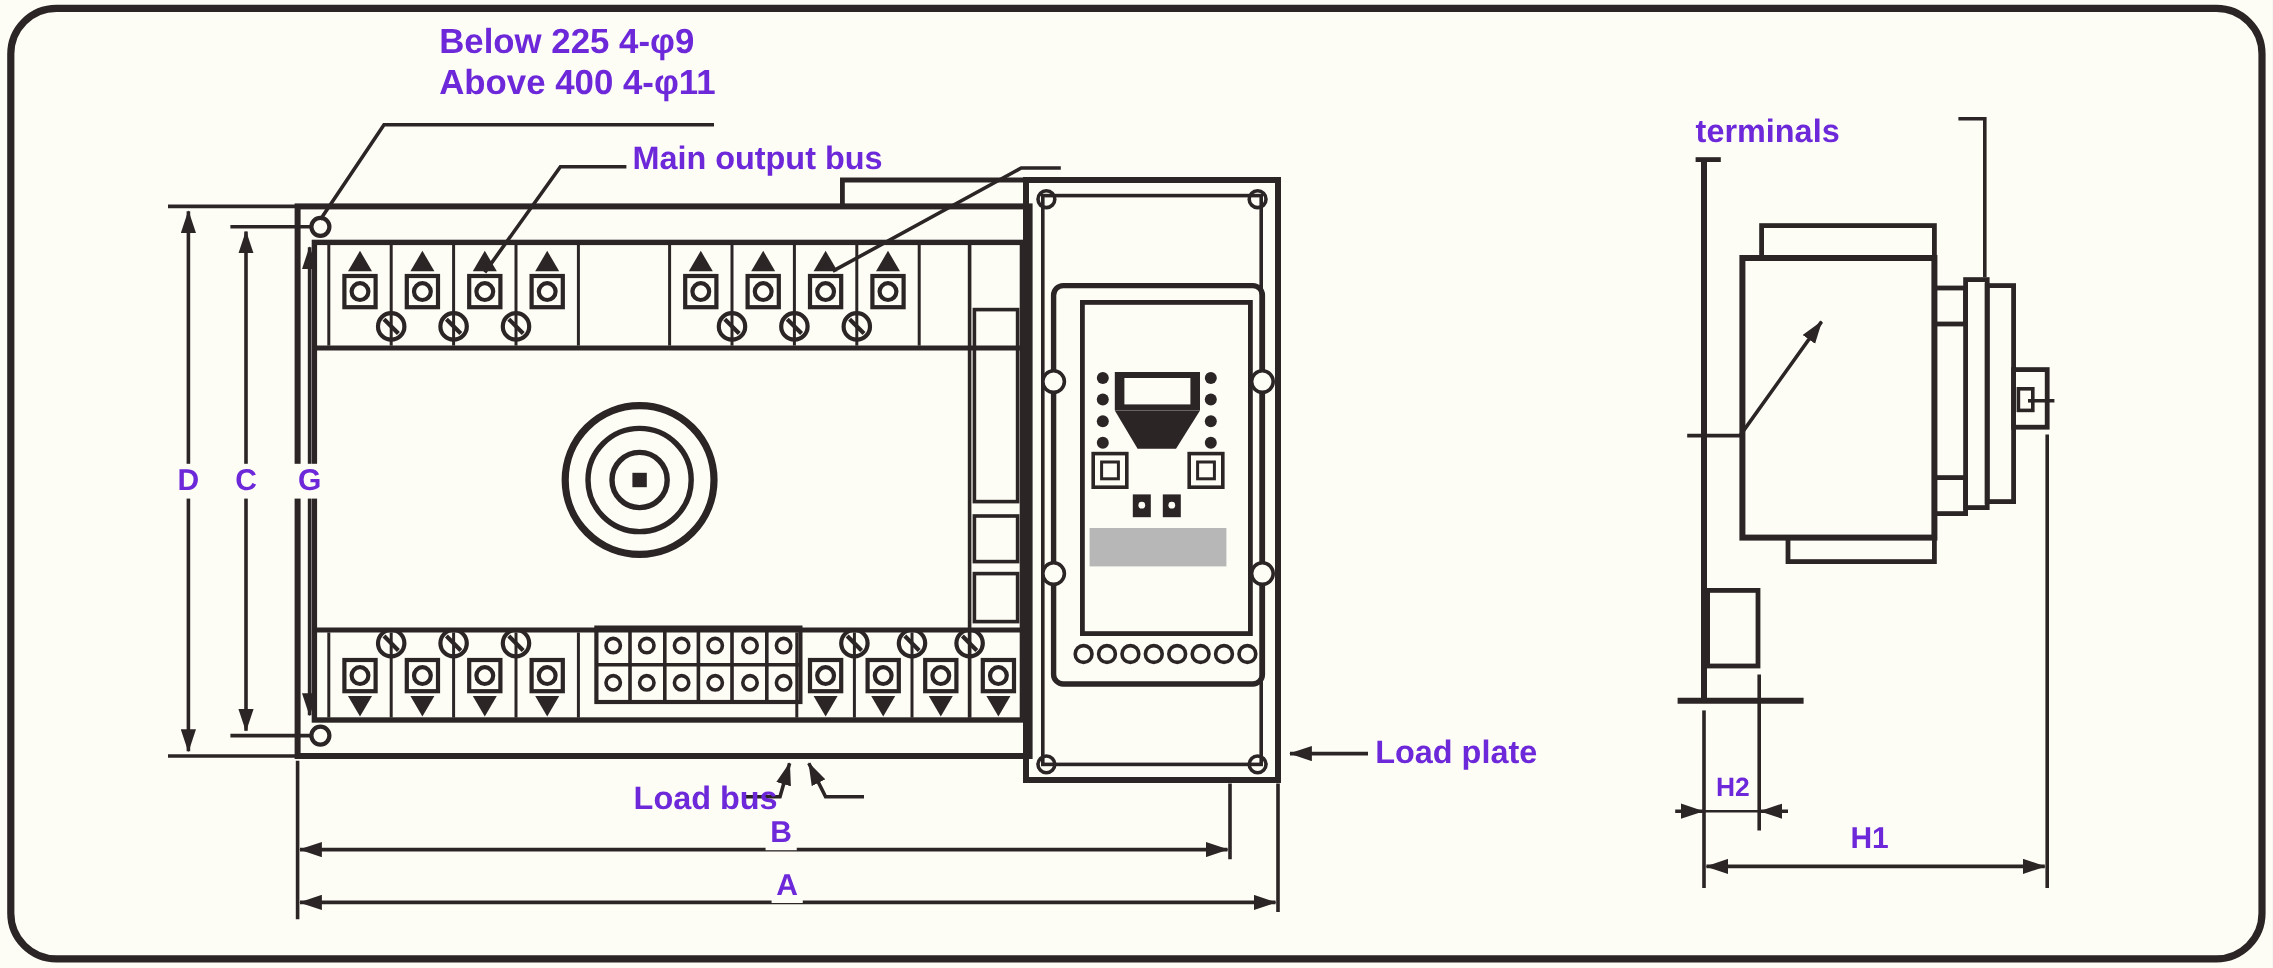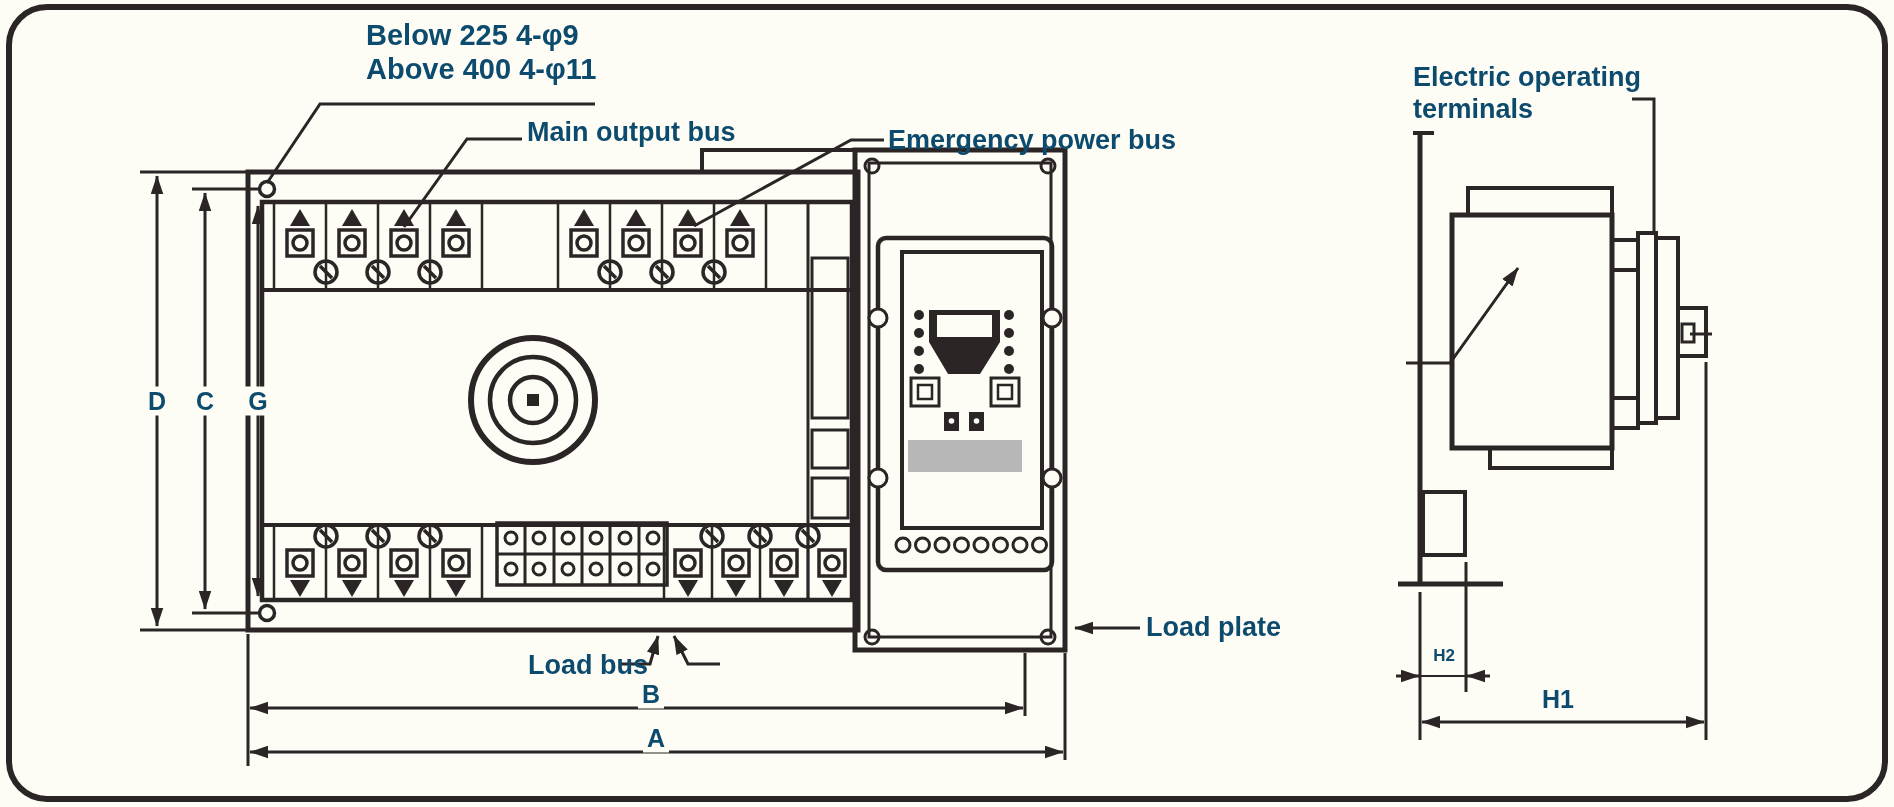--- a/index.html
+++ b/index.html
@@ -1,17 +1,17 @@
 <!DOCTYPE html>
 <html><head>
 <meta charset="utf-8">
 <style>
   html,body{margin:0;padding:0;background:#e8e8e4;}
   #stage{position:relative;width:1894px;height:807px;background:#fdfdf6;overflow:hidden;
-         font-family:"Liberation Sans", sans-serif;color:#0c4a6e;}
+         font-family:"Liberation Sans", sans-serif;color:#6d28d9;}
   svg{position:absolute;left:0;top:0;}
   .lbl{position:absolute;font-weight:700;white-space:pre;line-height:1.18;}
   .lbl.s29{font-size:29px;}
   .lbl.s27{font-size:27px;}
   .dim{position:absolute;font-weight:700;font-size:25px;background:#fdfdf6;padding:0 4px;
        transform:translate(-50%,-50%);}
 </style>
 </head>
 <body>
 
@@ -260,31 +260,30 @@
       <line x1="1706" y1="362" x2="1706" y2="740"></line>
       <line x1="1422" y1="722" x2="1704" y2="722" marker-start="url(#arr)" marker-end="url(#arr)"></line>
     </g>
   </g>
 </svg>
 
 <div class="lbl s29" style="left:366px;top:18px;"><span>Below 225 4-φ9</span><br><span>Above 400 4-φ11</span></div>
 
 <div class="lbl s27" style="left:527px;top:117px;">Main output bus</div>
 
-<div class="lbl s27" style="left:888px;top:125px;">Emergency power bus</div>
 
 <div class="lbl s27" style="left:528px;top:650px;">Load bus</div>
 
 
 <div class="lbl s27" style="left:1146px;top:612px;">Load plate</div>
 
-<div class="lbl s27" style="left:1413px;top:62px;"><span>Electric operating</span><br><span>terminals</span></div>
+<div class="lbl s27" style="left:1413px;top:62px;"><br><span>terminals</span></div>
 
 
 <div class="dim" style="left:157px;top:401px;">D</div>
 <div class="dim" style="left:205px;top:401px;">C</div>
 <div class="dim" style="left:258px;top:401px;">G</div>
 <div class="dim" style="left:651px;top:694px;">B</div>
 <div class="dim" style="left:656px;top:738px;">A</div>
-<div class="dim" style="left:1444px;top:656px;font-size:17px;">H2</div>
+<div class="dim" style="left:1444px;top:656px;font-size:22px;">H2</div>
 <div class="dim" style="left:1558px;top:699px;">H1</div>
 
 </div>
 
 </body></html>

